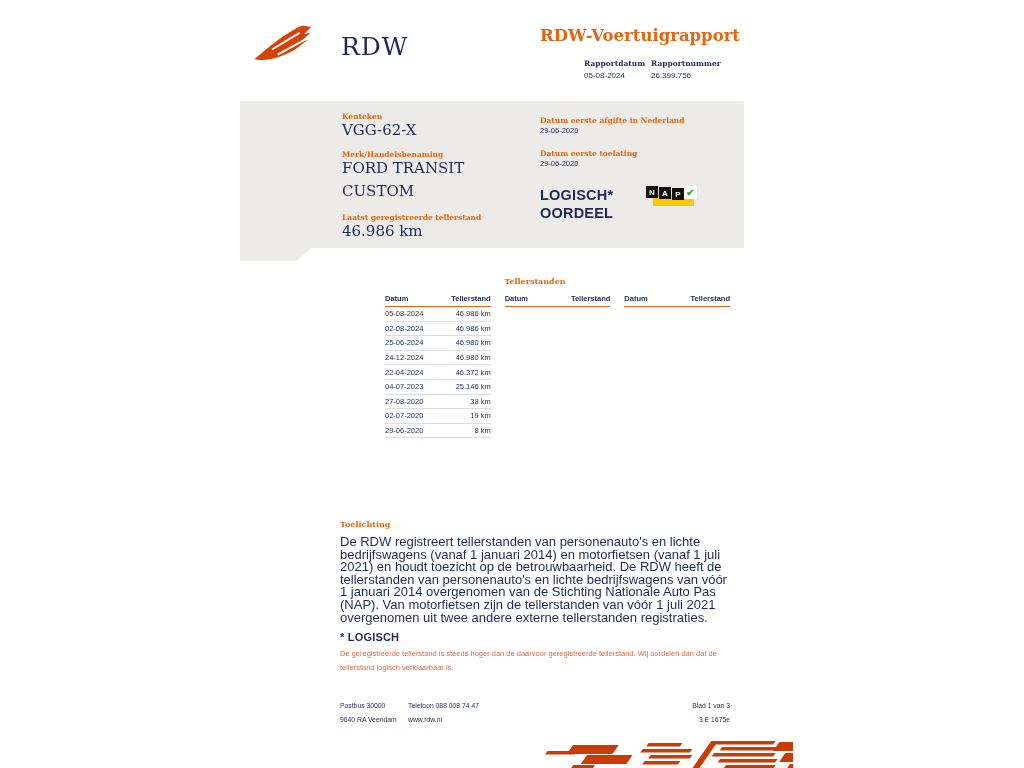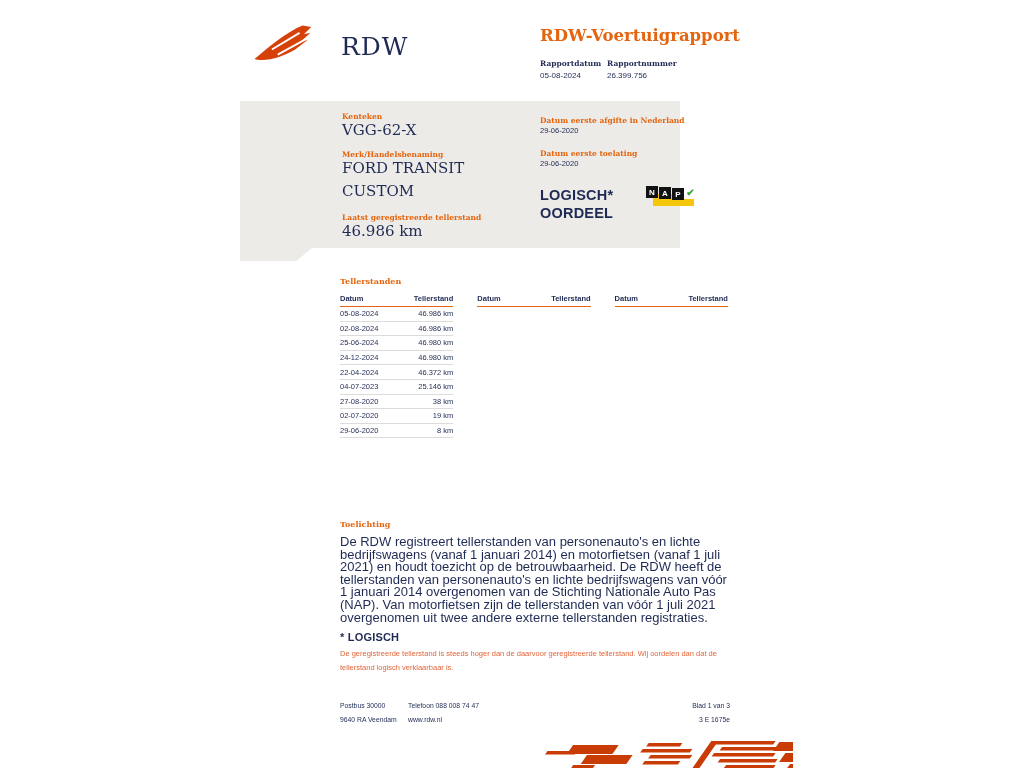--- a/index.html
+++ b/index.html
@@ -19,28 +19,28 @@
   body{font-family:"Liberation Sans",sans-serif;color:var(--navy);}
   .page{position:relative;width:1024px;height:768px;background:#fff;overflow:hidden;}
 
   
   .logo{position:absolute;left:253px;top:20px;display:flex;align-items:flex-start;}
   .logo svg{width:80px;height:46px;display:block;}
   .logo-text{font-family:"DejaVu Serif",serif;font-size:25px;color:var(--navy);letter-spacing:1px;margin-left:8px;margin-top:12px;}
 
   .title-block{position:absolute;left:540px;top:26px;width:240px;}
   .doc-title{font-family:"DejaVu Serif",serif;font-weight:bold;font-size:16.5px;color:var(--orange);white-space:nowrap;}
-  .meta-row{display:flex;margin-top:14px;}
+  .meta-row{display:flex;margin-top:14px;margin-left:44px;}
   .meta-item{width:67px;}
   .meta-item + .meta-item{width:auto;}
   .meta-label{font-family:"DejaVu Serif",serif;font-weight:bold;font-size:7.5px;color:var(--navy);white-space:nowrap;}
   .meta-value{font-size:8px;color:var(--navy);margin-top:3px;white-space:nowrap;}
 
   
-  .summary-box{position:absolute;left:240px;top:101px;width:440px;height:147px;background:var(--box-bg);}
+  .summary-box{position:absolute;left:240px;top:101px;width:504px;height:147px;background:var(--box-bg);}
   .box-tail{position:absolute;left:240px;top:248px;width:72px;height:13px;background:var(--box-bg);
             clip-path:polygon(0 0,100% 0,78% 100%,0 100%);}
   .fld-label{font-family:"DejaVu Serif",serif;font-weight:bold;font-size:7.5px;color:var(--orange);white-space:nowrap;}
   .big-value{font-family:"DejaVu Serif",serif;font-size:15px;color:var(--navy);line-height:22.5px;white-space:nowrap;}
   .small-value{font-size:7.5px;color:var(--navy);white-space:nowrap;}
   .sb-item{position:absolute;}
   .p-kenteken-label{left:102px;top:11px;}
   .p-kenteken-value{left:102px;top:18px;}
   .p-merk-label{left:102px;top:49px;}
   .p-merk-value{left:102px;top:56px;}
@@ -55,23 +55,23 @@
   
   .nap{left:406px;top:84px;width:52px;height:23px;}
   .nap-yellow{position:absolute;left:7px;top:9px;width:41px;height:12px;background:var(--nap-yellow);}
   .nap-sq{position:absolute;width:12px;height:12px;background:var(--nap-black);color:#fff;
           font-size:8px;font-weight:bold;display:flex;align-items:center;justify-content:center;}
   .nap-n{left:0;top:1px;} .nap-a{left:13px;top:2px;} .nap-p{left:26px;top:3px;}
   .nap-check{position:absolute;left:38px;top:1px;width:13px;height:13px;background:#fff;color:var(--nap-green);
           font-size:10px;font-weight:bold;display:flex;align-items:center;justify-content:center;}
 
   
-  .meters{position:absolute;left:340px;top:276px;width:390px;}
+  .meters{position:absolute;left:340px;top:276px;width:390px;text-align:center;}
   .section-title{font-family:"DejaVu Serif",serif;font-weight:bold;font-size:8px;color:var(--orange);}
-  .pairs{display:flex;gap:24px;margin-top:8px;}
+  .pairs{display:flex;gap:14px;margin-top:8px;margin-left:45px;}
   .colpair{width:113.3px;}
   .pair-head{display:flex;justify-content:space-between;font-size:7.5px;font-weight:bold;color:var(--navy);
              padding-bottom:3px;border-bottom:1.5px solid var(--orange);}
   .trow{display:flex;justify-content:space-between;align-items:center;height:14.6px;
         font-size:7.5px;color:var(--navy);border-bottom:1px solid var(--row-line);white-space:nowrap;}
 
   
   .toelichting{position:absolute;left:340px;top:519px;width:393px;}
   .toel-body{font-size:13px;line-height:12.6px;color:var(--navy);margin-top:7px;}
   .logisch-head{font-size:11px;font-weight:bold;color:var(--navy);margin-top:7px;letter-spacing:.2px;}

